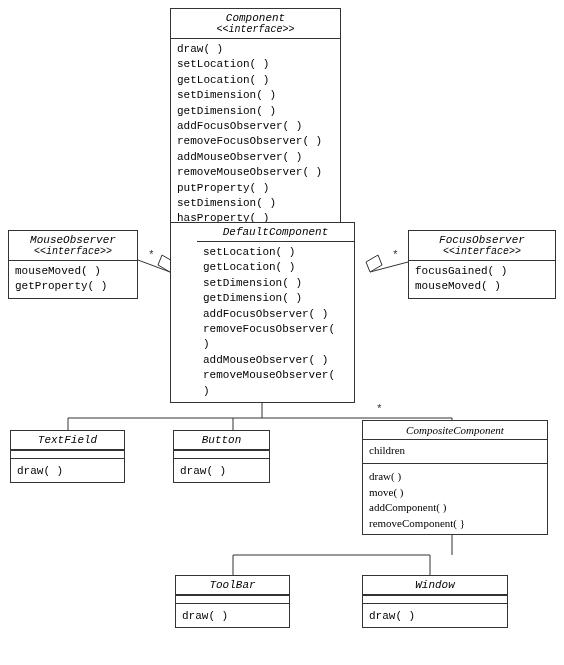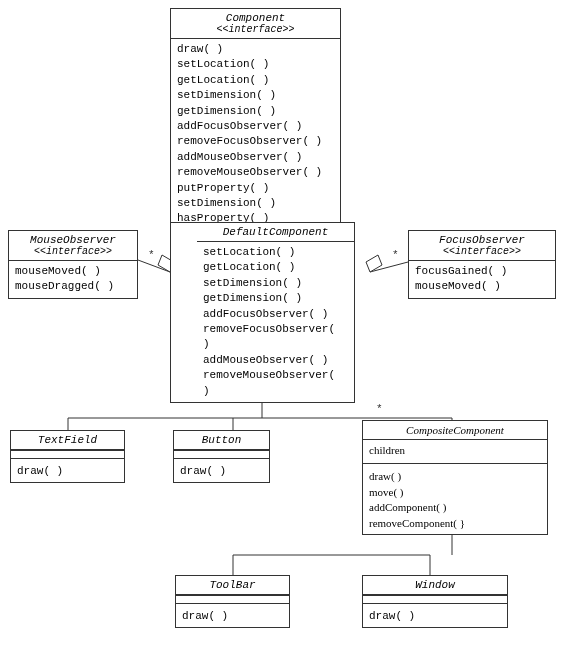--- a/index.html
+++ b/index.html
@@ -126,21 +126,21 @@
     </div>
   </div>
 
   <div class="uml-box" style="left:8px; top:230px; width:130px;">
     <div class="header">
       <div>MouseObserver</div>
       <div class="stereotype">&lt;&lt;interface&gt;&gt;</div>
     </div>
     <div class="body">
       <div>mouseMoved( )</div>
-      <div>mouseDragged( )</div>
+      <div>getProperty( )</div>
     </div>
   </div>
 
   <div class="uml-box" style="left:408px; top:230px; width:148px;">
     <div class="header">
       <div>FocusObserver</div>
       <div class="stereotype">&lt;&lt;interface&gt;&gt;</div>
     </div>
     <div class="body">
       <div>focusGained( )</div>

